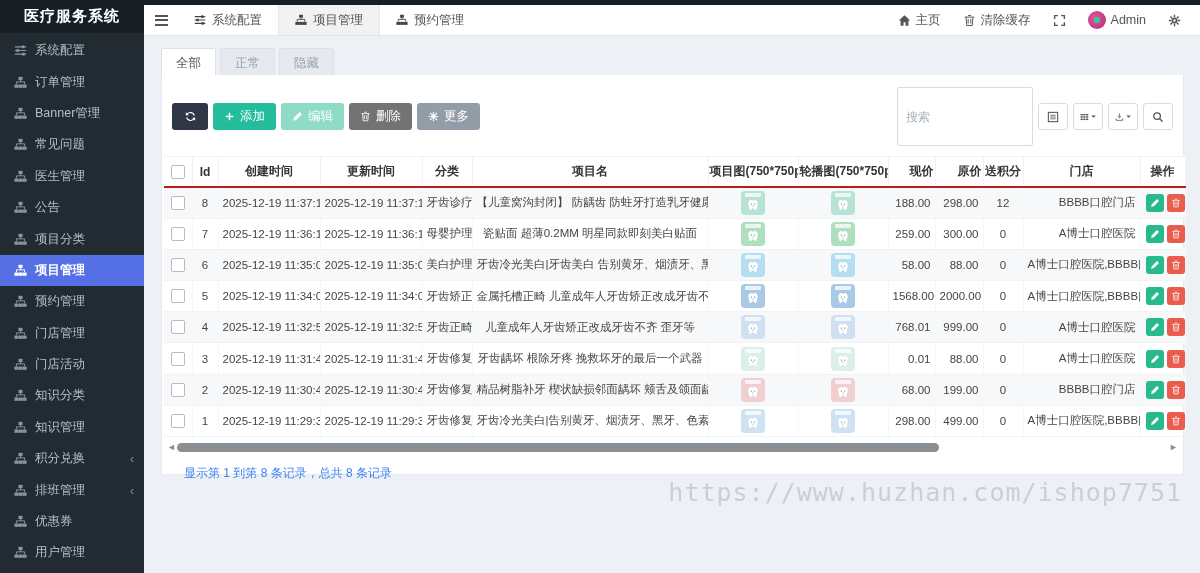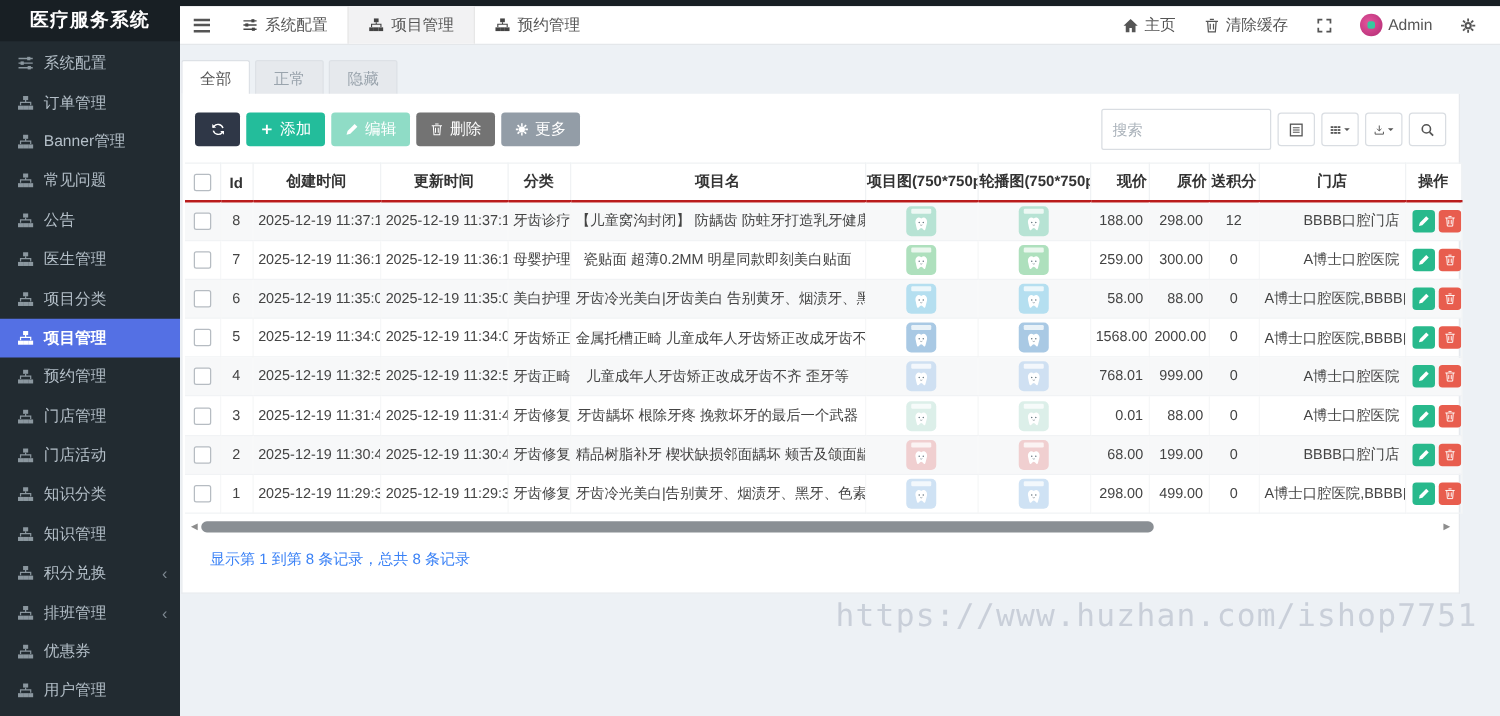--- a/index.html
+++ b/index.html
@@ -32,41 +32,41 @@
   .nav-tab .ic{width:12px;height:12px;color:#444;}
   .nav-tab.active{background:#f2f2f3;border-left:1px solid #e7e7e7;border-right:1px solid #e7e7e7;}
   .nav-right{margin-left:auto;display:flex;align-items:center;gap:4px;padding-right:10px;}
   .nav-link{display:flex;align-items:center;gap:5px;color:#555;font-size:12.5px;
             padding:0 9px;height:46px;cursor:pointer;}
   .nav-link .ic{width:13px;height:13px;color:#555;}
   .avatar{width:18px;height:18px;border-radius:50%;background:radial-gradient(circle at 40% 40%,#e5559d,#b02a72);
           display:inline-block;position:relative;}
   .avatar::after{content:"";position:absolute;left:6px;top:6px;width:6px;height:6px;background:#35c99e;border-radius:2px;}
   
-  .content{position:absolute;left:128px;top:36px;width:1056px;height:537px;}
+  .content{position:absolute;left:144px;top:36px;width:1056px;height:537px;}
   .status-tabs{position:absolute;left:17px;top:12px;display:flex;}
   .stab{padding:6px 14px;font-size:12.5px;background:#e6e9ed;color:#9aa4ad;
         border:1px solid #dde1e6;margin-right:4px;cursor:pointer;border-radius:2px 2px 0 0;}
   .stab.active{background:#fff;color:#555;border-bottom-color:#fff;}
   .panel{position:absolute;left:17px;top:39px;width:1023px;height:400px;background:#fff;
          border:1px solid #e6e9ed;border-top:none;box-sizing:border-box;padding:0 1px;}
   
   .toolbar{display:flex;align-items:center;margin:12px 9px 10px 9px;}
   .btn{height:27px;border:none;border-radius:3px;color:#fff;font-size:12.5px;
        display:inline-flex;align-items:center;gap:5px;padding:0 11px;margin-right:5px;
        cursor:pointer;font-family:inherit;}
   .btn .ic{width:11px;height:11px;color:#fff;}
   .btn-refresh{background:#2f3747;width:36px;justify-content:center;padding:0;}
   .btn-add{background:#23bd9b;}
   .btn-edit{background:#8fdcc6;}
   .btn-del{background:#737373;}
   .btn-more{background:#939da7;}
   .toolbar-right{margin-left:auto;display:flex;align-items:center;gap:5px;}
   .search-box{width:118px;height:25px;border:1px solid #d9dde2;border-radius:2px;
-              padding:3px 8px;font-size:12px;color:#333;font-family:inherit;outline:none;}
+              padding:16px 8px;font-size:12px;color:#333;font-family:inherit;outline:none;}
   .search-box::placeholder{color:#aab2ba;}
   .tool-ic-btn{width:30px;height:27px;background:#fff;border:1px solid #d9dde2;border-radius:3px;
                display:inline-flex;align-items:center;justify-content:center;gap:2px;
                color:#555;cursor:pointer;}
   .tool-ic-btn .ic{width:12px;height:12px;}
   .tool-ic-btn .caret{width:7px;height:7px;}
   
   table{border-collapse:collapse;table-layout:fixed;width:1021px;margin:0 1px;}
   th{font-size:12px;color:#333;font-weight:bold;height:27px;background:#fff;
      border-bottom:2px solid #b91c1c;border-right:1px solid #f0f2f4;border-top:1px solid #f0f2f4;
@@ -207,27 +207,27 @@
       <div class="side-item">
         <svg class="ic">
           <use href="#i-sitemap"></use>
         </svg>
         <span>常见问题</span>
       </div>
       <div class="side-item">
         <svg class="ic">
           <use href="#i-sitemap"></use>
         </svg>
+        <span>医生管理</span>
+      </div>
+      <div class="side-item">
+        <svg class="ic">
+          <use href="#i-sitemap"></use>
+        </svg>
         <span>公告</span>
-      </div>
-      <div class="side-item">
-        <svg class="ic">
-          <use href="#i-sitemap"></use>
-        </svg>
-        <span>医生管理</span>
       </div>
       <div class="side-item">
         <svg class="ic">
           <use href="#i-sitemap"></use>
         </svg>
         <span>项目分类</span>
       </div>
       <div class="side-item active">
         <svg class="ic">
           <use href="#i-sitemap"></use>

